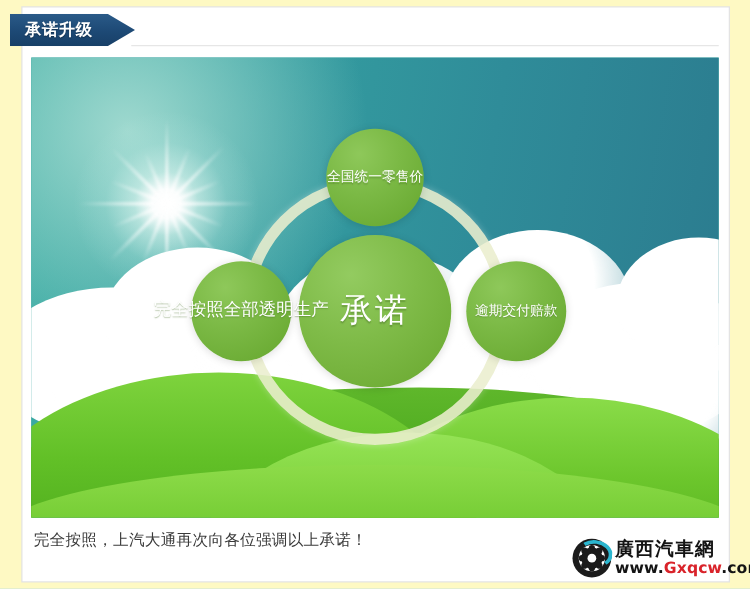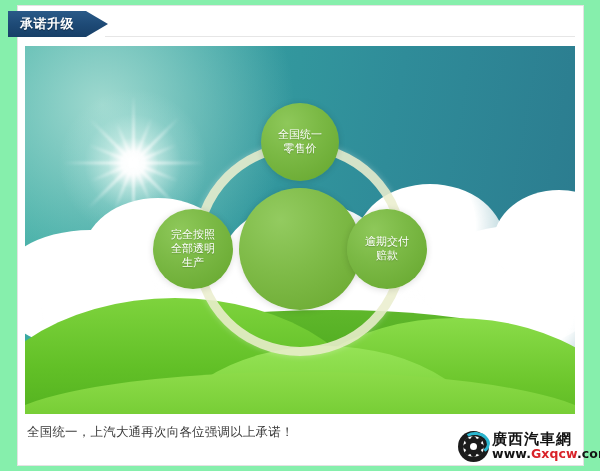--- a/index.html
+++ b/index.html
@@ -10,21 +10,21 @@
     overflow: hidden;
     background: #f2f2f2;
     font-family: "DejaVu Sans", "Liberation Sans", sans-serif;
   }
 
   
   #page {
     position: relative;
     width: 600px;
     height: 471px;
-    background: #86efac;
+    background: #fef9c3;
   }
 
   
   #panel {
     position: absolute;
     left: 18px;
     top: 6px;
     width: 565px;
     height: 459px;
     background: #ffffff;
@@ -161,21 +161,21 @@
     margin-top: -107px;
     border-radius: 50%;
     border: 9px solid rgba(234,238,206,.88);
     box-shadow: 0 0 6px rgba(255,255,255,.30);
   }
 
   .node {
     position: absolute;
     border-radius: 50%;
     display: flex;
-    flex-direction: column;
+    flex-direction: row;
     align-items: center;
     justify-content: center;
     color: #ffffff;
     text-align: center;
     line-height: 1.28;
     background: radial-gradient(circle at 34% 26%, #8ec85a 0%, #7bb945 42%, #6dad36 78%, #639f31 100%);
     box-shadow: 0 1px 7px rgba(0,0,0,.14);
     text-shadow: 0 1px 1px rgba(70,110,40,.45);
   }
   .node span { display: block; white-space: nowrap; }
@@ -198,24 +198,24 @@
   .node-bottom {
     left: 50%; top: 310px;
     width: 78px; height: 78px;
     margin-left: -39px; margin-top: -39px;
     font-size: 11px;
   }
   .node-left {
     left: 168px; top: 203px;
     width: 80px; height: 80px;
     margin-left: -40px; margin-top: -40px;
-    font-size: 11px;
+    font-size: 14px;
   }
   .node-right {
-    left: 362px; top: 203px;
+    left: 388px; top: 203px;
     width: 80px; height: 80px;
     margin-left: -40px; margin-top: -40px;
     font-size: 11px;
   }
 
   
   #caption {
     position: absolute;
     left: 27px;
     top: 424px;
@@ -354,20 +354,21 @@
       <div class="hill-a"></div>
       <div class="hill-b"></div>
       <div class="hill-c"></div>
       <div class="grass-front"></div>
     </div>
 
     <div id="diagram">
       <div class="ring"></div>
 
       <div class="node node-center">
+        <span>承诺</span>
       </div>
 
       <div class="node node-top">
         <span>全国统一</span>
         <span>零售价</span>
       </div>
 
       <div class="node node-right">
         <span>逾期交付</span>
         <span>赔款</span>
@@ -375,21 +376,21 @@
 
 
       <div class="node node-left">
         <span>完全按照</span>
         <span>全部透明</span>
         <span>生产</span>
       </div>
     </div>
   </div>
 
-  <div id="caption">全国统一，上汽大通再次向各位强调以上承诺！</div>
+  <div id="caption">完全按照，上汽大通再次向各位强调以上承诺！</div>
 
   <div id="watermark">
     <div id="wm-mark">
       <div class="tire"></div>
       <div class="cog"></div>
       <div class="arc"></div>
     </div>
     <div id="wm-text">
       <div id="wm-cn">廣西汽車網</div>
       <div id="wm-url">

